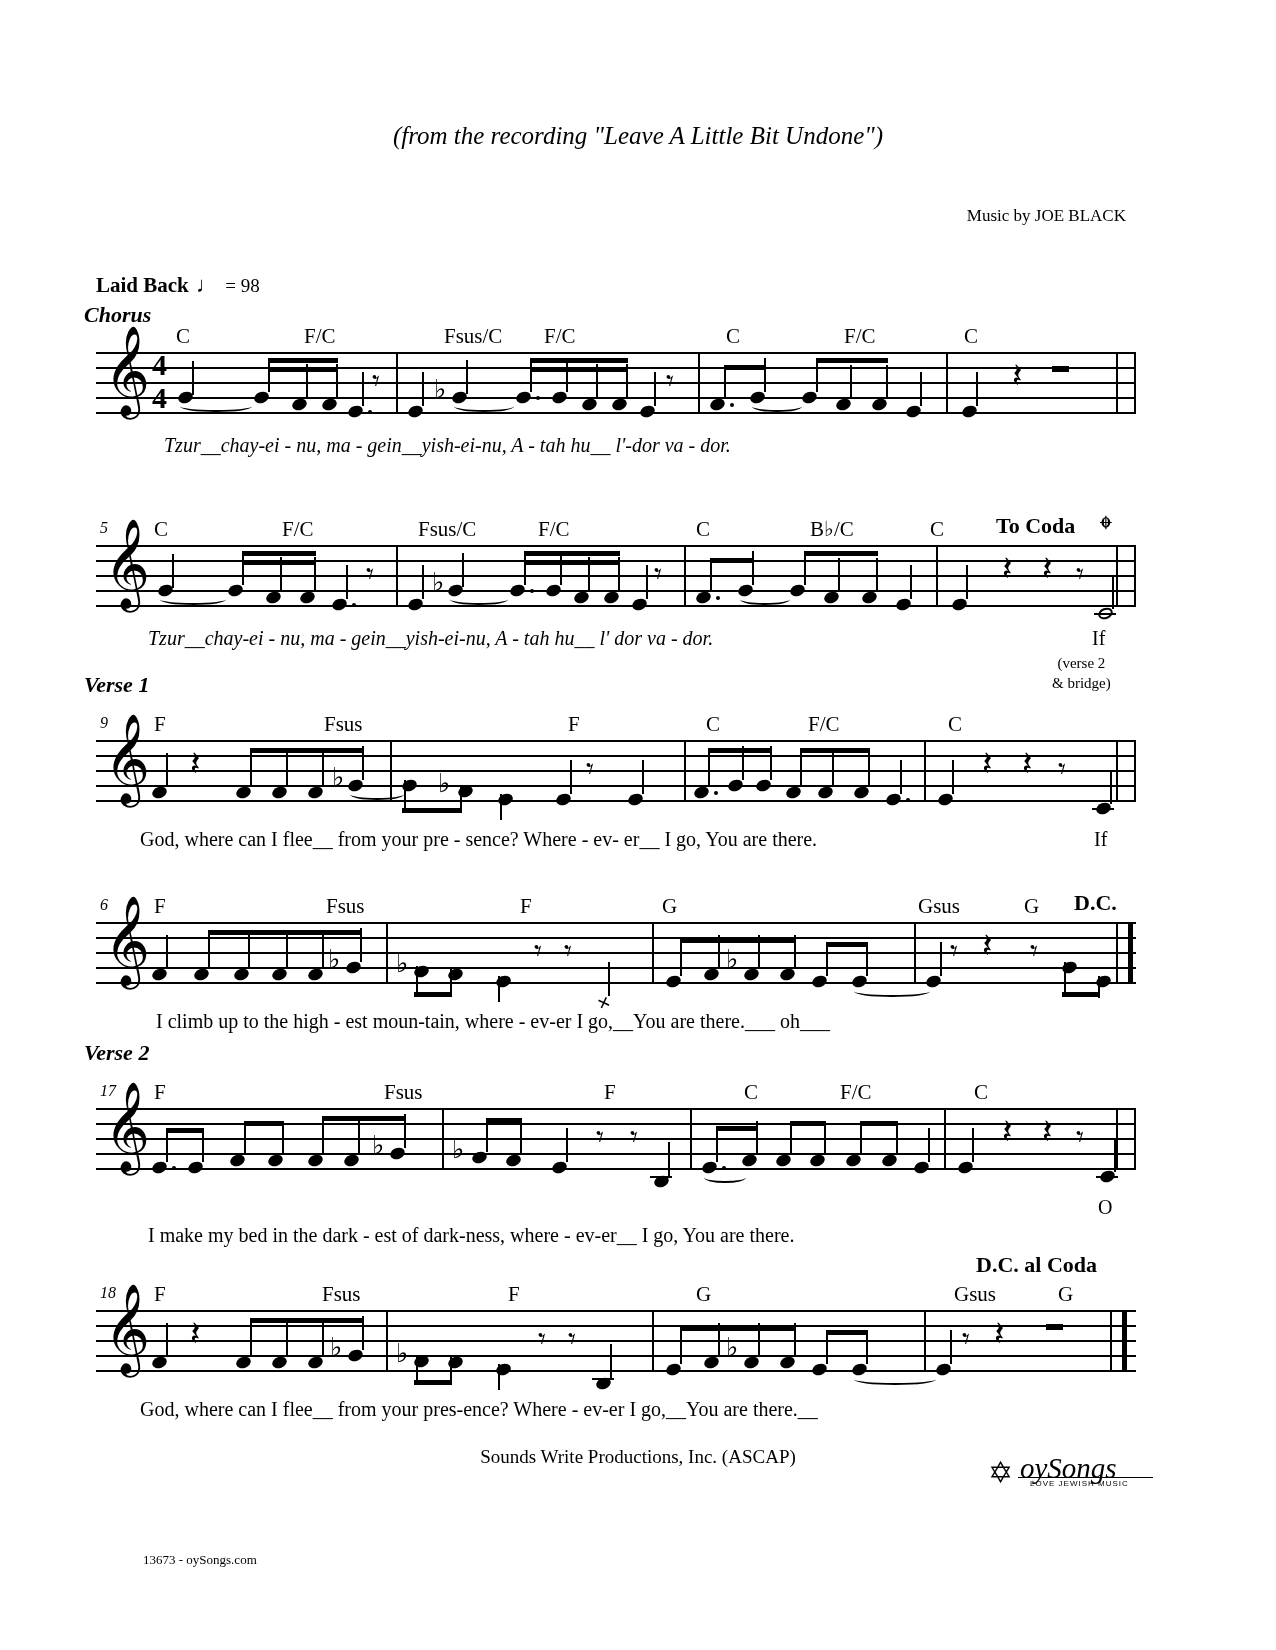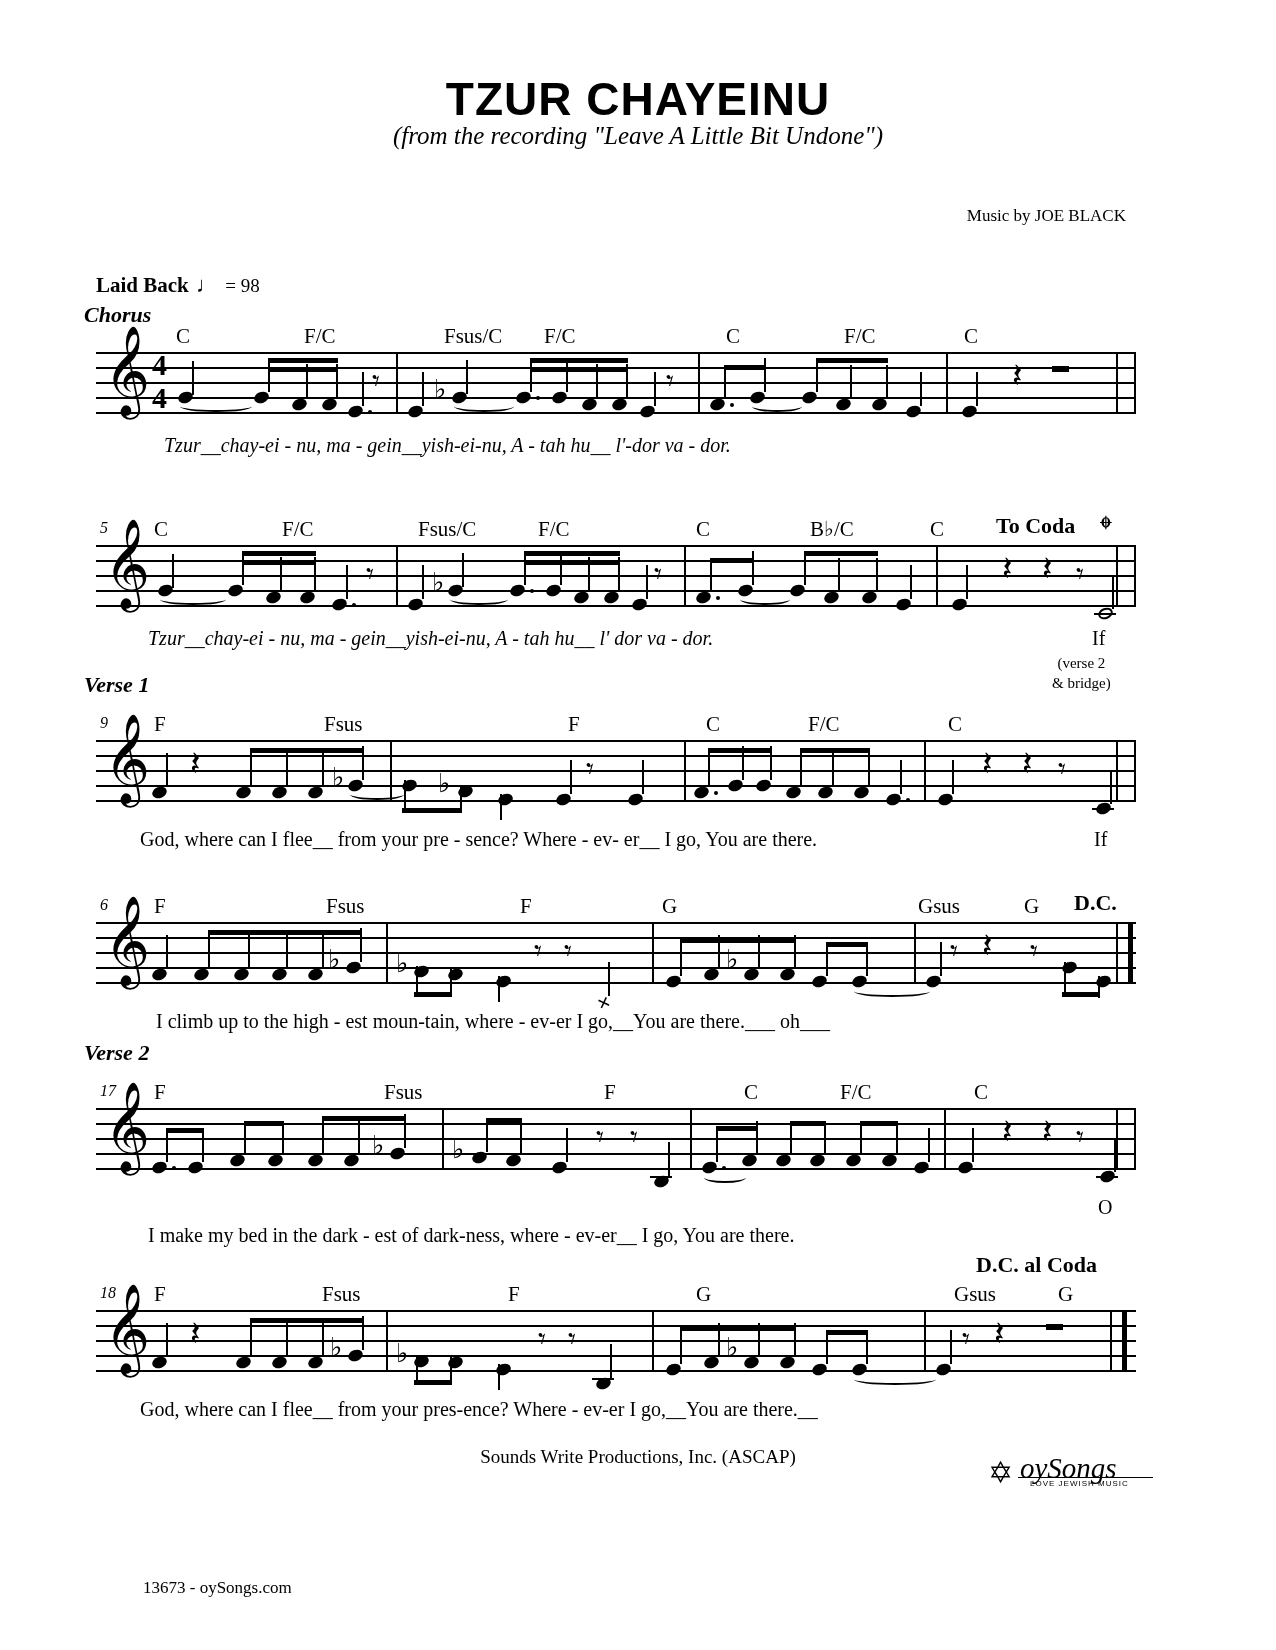--- a/index.html
+++ b/index.html
@@ -267,22 +267,21 @@
     left: 0;
     width: 1276px;
     text-align: center;
     font-size: 19px;
     line-height: 1.55;
   }
   .footer-id {
     position: absolute;
     top: 1552px;
     left: 143px;
-    font-size: 17px;
-    margin-top: 26px;
+    font-size: 13px;
   }
   .logo {
     position: absolute;
     top: 1452px;
     right: 118px;
     width: 170px;
     height: 44px;
   }
   .logo-star {
     position: absolute;
@@ -315,21 +314,20 @@
     width: 135px;
     height: 1.4px;
     background: #000;
   }
 </style>
 </head>
 <body>
 
 <div class="page">
 
-  <div class="title">TZUR CHAYEINU</div>
   <div class="subtitle">(from the recording "Leave A Little Bit Undone")</div>
 
   <div class="credits-right">Music by JOE BLACK</div>
 
   <div class="tempo">
     <span>Laid  Back</span>
     <span class="note-glyph">♩</span>
     <span class="bpm">= 98</span>
   </div>
 

